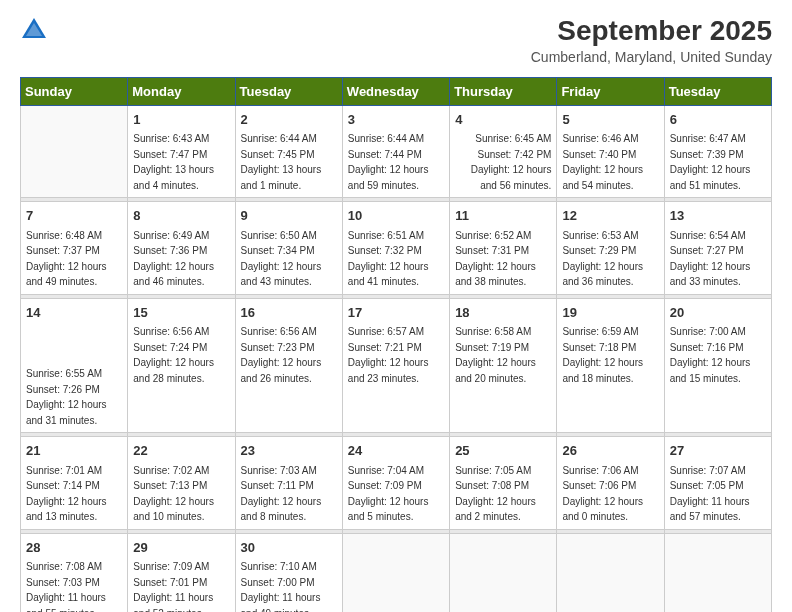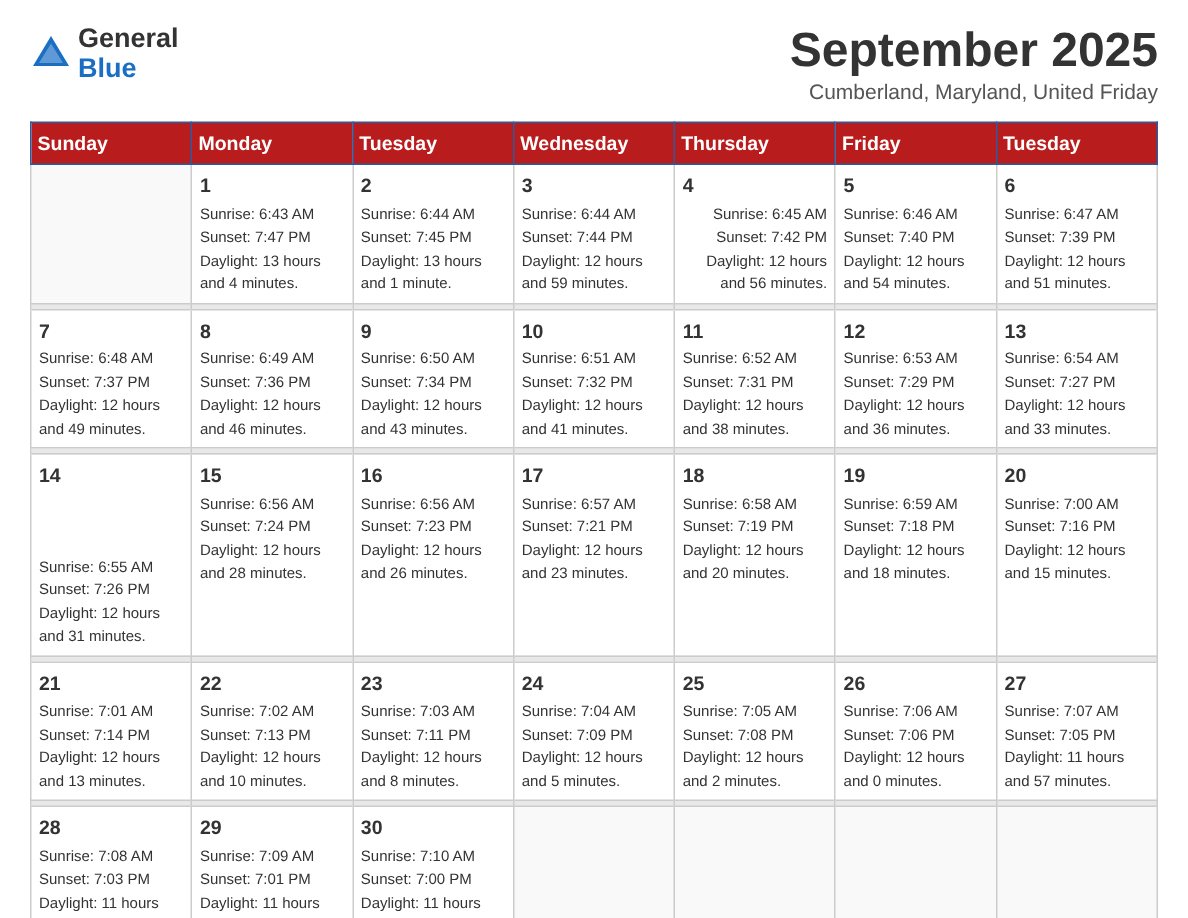--- a/index.html
+++ b/index.html
@@ -29,37 +29,37 @@
     .logo-general { color: #333; }
     .logo-blue { color: #1a6fc4; }
     .logo-icon {
       width: 28px;
       height: 28px;
     }
     .title-block {
       text-align: right;
     }
     .month-title {
-      font-size: 32px;
+      font-size: 28px;
       font-weight: bold;
       color: #333;
       line-height: 1.1;
     }
     .location {
       font-size: 14px;
       color: #555;
       margin-top: 2px;
     }
     .calendar {
       width: 100%;
       border-collapse: collapse;
       border: 1px solid #ccc;
     }
     .calendar th {
-      background: #b91c1c;
+      background: #4d7c0f;
       color: #fff;
       font-size: 13px;
       padding: 6px 4px;
       text-align: left;
       border: 1px solid #2a5a9f;
     }
     .calendar td {
       vertical-align: top;
       border: 1px solid #ccc;
       padding: 4px 5px;
@@ -95,28 +95,24 @@
   </style>
 </head>
 <body>
 
 <div class="header">
   <div class="logo">
     <svg class="logo-icon" viewBox="0 0 28 28" xmlns="http://www.w3.org/2000/svg">
       <polygon points="14,2 26,22 2,22" fill="#1a6fc4"></polygon>
       <polygon points="14,7 22,20 6,20" fill="#fff" opacity="0.3"></polygon>
     </svg>
-    <div class="logo-text">
-      <span class="logo-general">General</span><br>
-      <span class="logo-blue">Blue</span>
-    </div>
   </div>
   <div class="title-block">
     <div class="month-title">September 2025</div>
-    <div class="location">Cumberland, Maryland, United Friday</div>
+    <div class="location">Cumberland, Maryland, United Sunday</div>
   </div>
 </div>
 
 <table class="calendar">
   <thead>
     <tr>
     <th>Sunday</th>
         <th>Monday</th>
         <th>Tuesday</th>
         <th>Wednesday</th>

